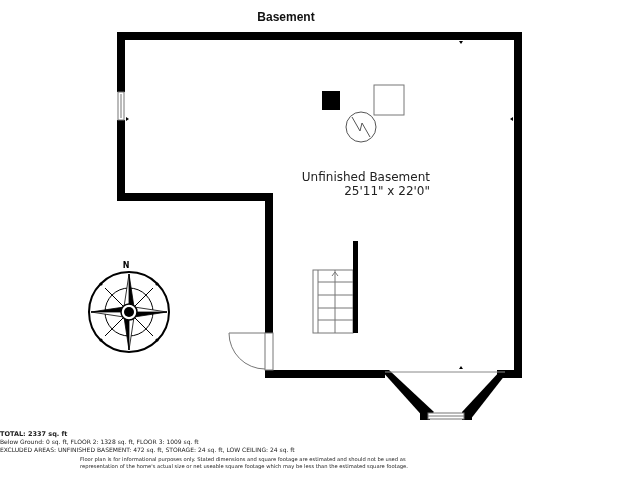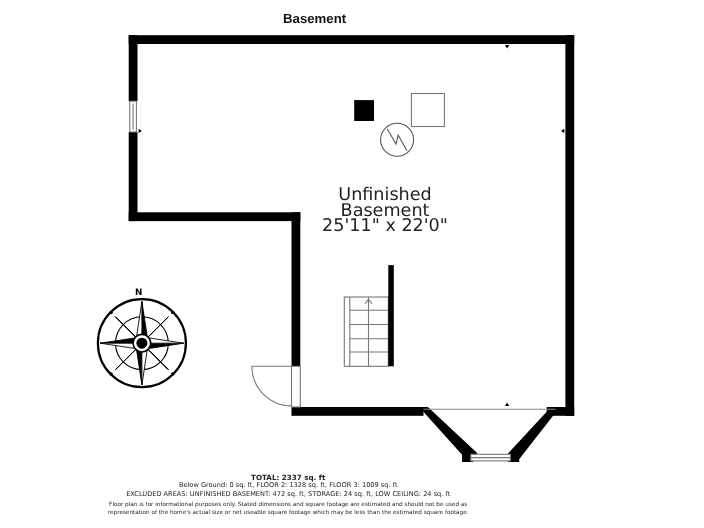--- a/index.html
+++ b/index.html
@@ -1,20 +1,20 @@
 <!DOCTYPE html>
 <html><head>
 <meta charset="utf-8">
 <style>
   html, body { margin:0; padding:0; background:#ffffff; }
   body { width:640px; height:480px; position:relative; overflow:hidden; font-family:"DejaVu Sans", sans-serif; }
   #title { position:absolute; top:10px; left:0; width:572px; text-align:center; font-weight:bold; font-size:12px; color:#111; font-family:"Liberation Sans", sans-serif; }
   #plan { position:absolute; left:0; top:0; }
-  .room-label { position:absolute; left:270px; top:170px; width:160px; text-align:center; font-size:16px; line-height:14px; color:#222; font-family:"DejaVu Sans", sans-serif; }
-  #footer { position:absolute; left:0; top:430px; width:524px; text-align:center; color:#222; font-family:"DejaVu Sans", sans-serif; }
+  .room-label { position:absolute; left:270px; top:170px; width:160px; text-align:right; font-size:12px; line-height:14px; color:#222; font-family:"DejaVu Sans", sans-serif; }
+  #footer { position:absolute; left:0; top:430px; width:524px; color:#222; font-family:"DejaVu Sans", sans-serif; }
   #footer .total { font-size:6.5px; font-weight:bold; line-height:8px; }
   #footer .line { font-size:6px; line-height:8px; }
   #footer .disclaimer { font-size:5.2px; line-height:7px; margin-top:2px; padding:0 80px; }
 </style>
 </head>
 <body>
 
 <div id="title">Basement</div>
 
 <svg id="plan" width="640" height="480" viewBox="0 0 640 480">

